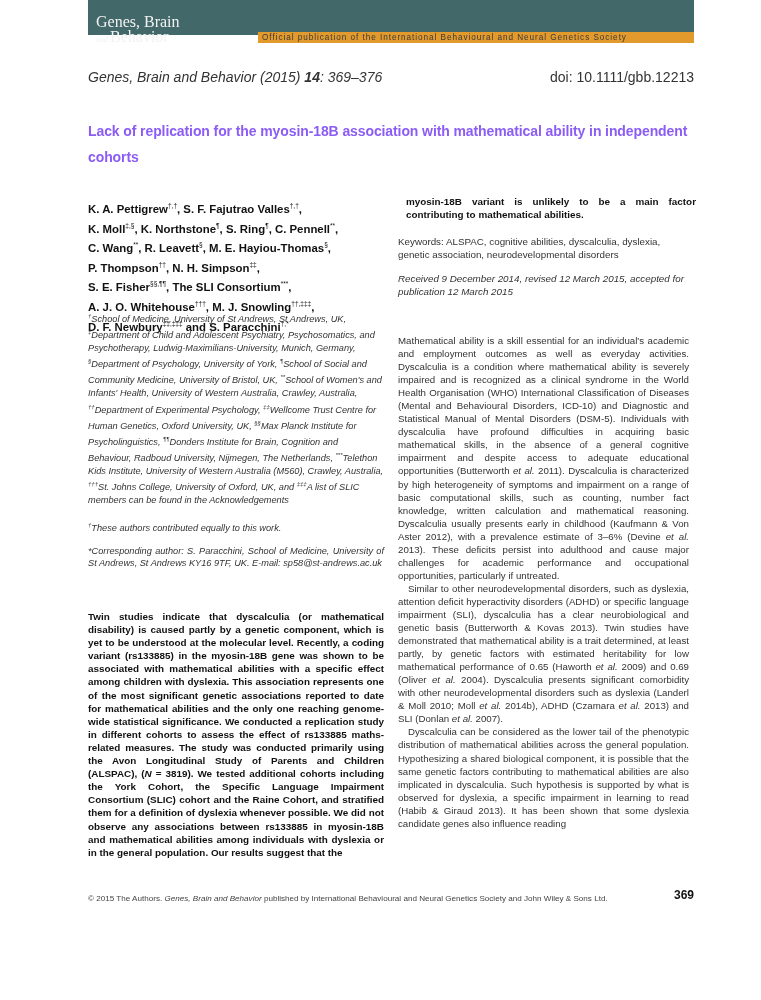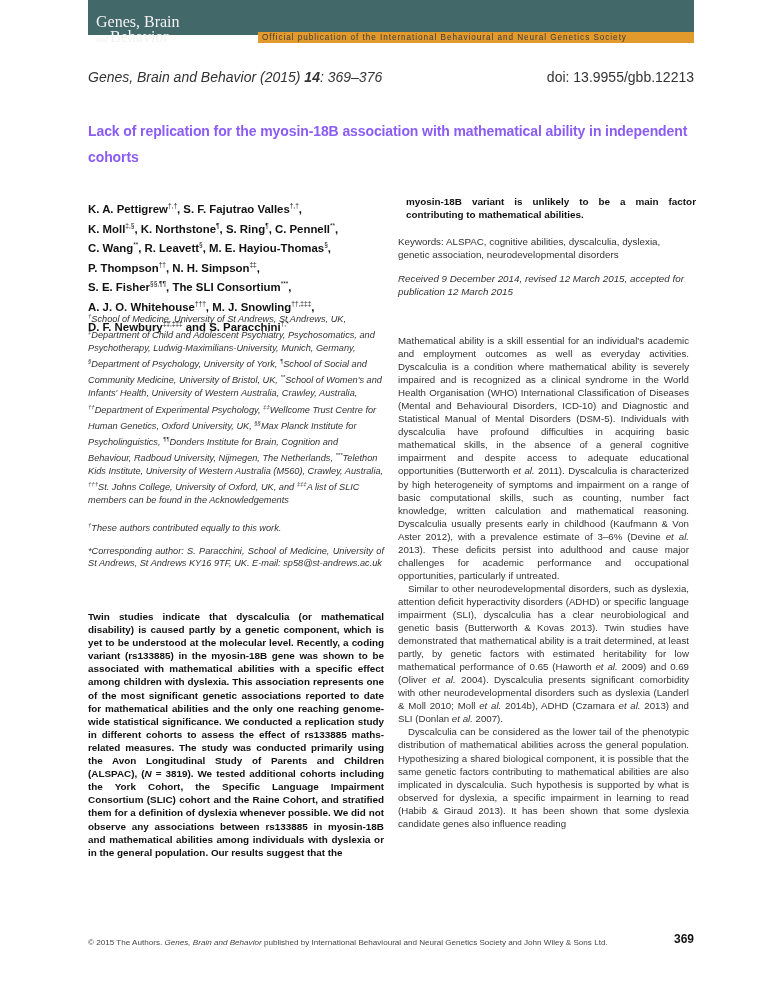--- a/index.html
+++ b/index.html
@@ -44,37 +44,37 @@
   .keywords { position: absolute; left: 398px; top: 235px; width: 292px; font-size: 9.8px; line-height: 13.1px; color: #333; }
   .received { position: absolute; left: 398px; top: 272px; width: 292px; font-size: 9.8px; font-style: italic;
               line-height: 13.1px; color: #333; }
 
   .body-col { position: absolute; left: 398px; top: 334px; width: 291px; font-size: 9.7px; line-height: 13.05px;
               color: #333; text-align: justify; }
   .body-col p { margin: 0; }
   .body-col p + p { text-indent: 10px; }
   .body-col i { font-style: italic; }
 
-  .footer { position: absolute; left: 88px; top: 893px; width: 606px; font-size: 8.1px; line-height: 11.2px; color: #444; margin-top: 44px; }
+  .footer { position: absolute; left: 88px; top: 893px; width: 606px; font-size: 8.1px; line-height: 11.2px; color: #444; }
   .footer .pg { position: absolute; right: 0; top: -3px; font-size: 12px; font-weight: bold; color: #111; }
   .footer i { font-style: italic; }
 </style>
 </head>
 <body>
 
 <div class="banner">
   <div class="banner-title">
     <span class="l1">Genes, Brain</span>
     <span class="l2"><span class="and">and</span><span>Behavior</span></span>
   </div>
   <div class="banner-strip">Official publication of the International Behavioural and Neural Genetics Society</div>
 </div>
 
 <div class="runhead left"><span>Genes, Brain and Behavior (2015) </span><b>14</b><span>: 369–376</span></div>
-<div class="runhead right">doi: 13.9955/gbb.12213</div>
+<div class="runhead right">doi: 10.1111/gbb.12213</div>
 
 <h1 class="title" style="margin:0;">Lack of replication for the myosin-18B association with mathematical ability in independent cohorts</h1>
 
 <div class="authors" id="authors"><span>K. A. Pettigrew</span><sup>†,†</sup>, <span>S. F. Fajutrao Valles</span><sup>†,†</sup>, <br><span>K. Moll</span><sup>‡,§</sup>, <span>K. Northstone</span><sup>¶</sup>, <span>S. Ring</span><sup>¶</sup>, <span>C. Pennell</span><sup>**</sup>, <br><span>C. Wang</span><sup>**</sup>, <span>R. Leavett</span><sup>§</sup>, <span>M. E. Hayiou-Thomas</span><sup>§</sup>, <br><span>P. Thompson</span><sup>††</sup>, <span>N. H. Simpson</span><sup>‡‡</sup>, <br><span>S. E. Fisher</span><sup>§§,¶¶</sup>, <span>The SLI Consortium</span><sup>***</sup>, <br><span>A. J. O. Whitehouse</span><sup>†††</sup>, <span>M. J. Snowling</span><sup>††,‡‡‡</sup>, <br><span>D. F. Newbury</span><sup>‡‡,‡‡‡</sup> and <span>S. Paracchini</span><sup>†,*</sup></div>
 
 <div class="affil" id="affil"><sup>†</sup><span>School of Medicine, University of St Andrews, St Andrews, UK, </span><sup>‡</sup><span>Department of Child and Adolescent Psychiatry, Psychosomatics, and Psychotherapy, Ludwig-Maximilians-University, Munich, Germany, </span><sup>§</sup><span>Department of Psychology, University of York, </span><sup>¶</sup><span>School of Social and Community Medicine, University of Bristol, UK, </span><sup>**</sup><span>School of Women's and Infants' Health, University of Western Australia, Crawley, Australia, </span><sup>††</sup><span>Department of Experimental Psychology, </span><sup>‡‡</sup><span>Wellcome Trust Centre for Human Genetics, Oxford University, UK, </span><sup>§§</sup><span>Max Planck Institute for Psycholinguistics, </span><sup>¶¶</sup><span>Donders Institute for Brain, Cognition and Behaviour, Radboud University, Nijmegen, The Netherlands, </span><sup>***</sup><span>Telethon Kids Institute, University of Western Australia (M560), Crawley, Australia, </span><sup>†††</sup><span>St. Johns College, University of Oxford, UK, and </span><sup>‡‡‡</sup><span>A list of SLIC members can be found in the Acknowledgements</span></div>
 
 <div class="equal"><sup>†</sup><span>These authors contributed equally to this work.</span></div>
 
 <div class="corr">*Corresponding author: S. Paracchini, School of Medicine, University of St Andrews, St Andrews KY16 9TF, UK. E-mail: sp58@st-andrews.ac.uk</div>

